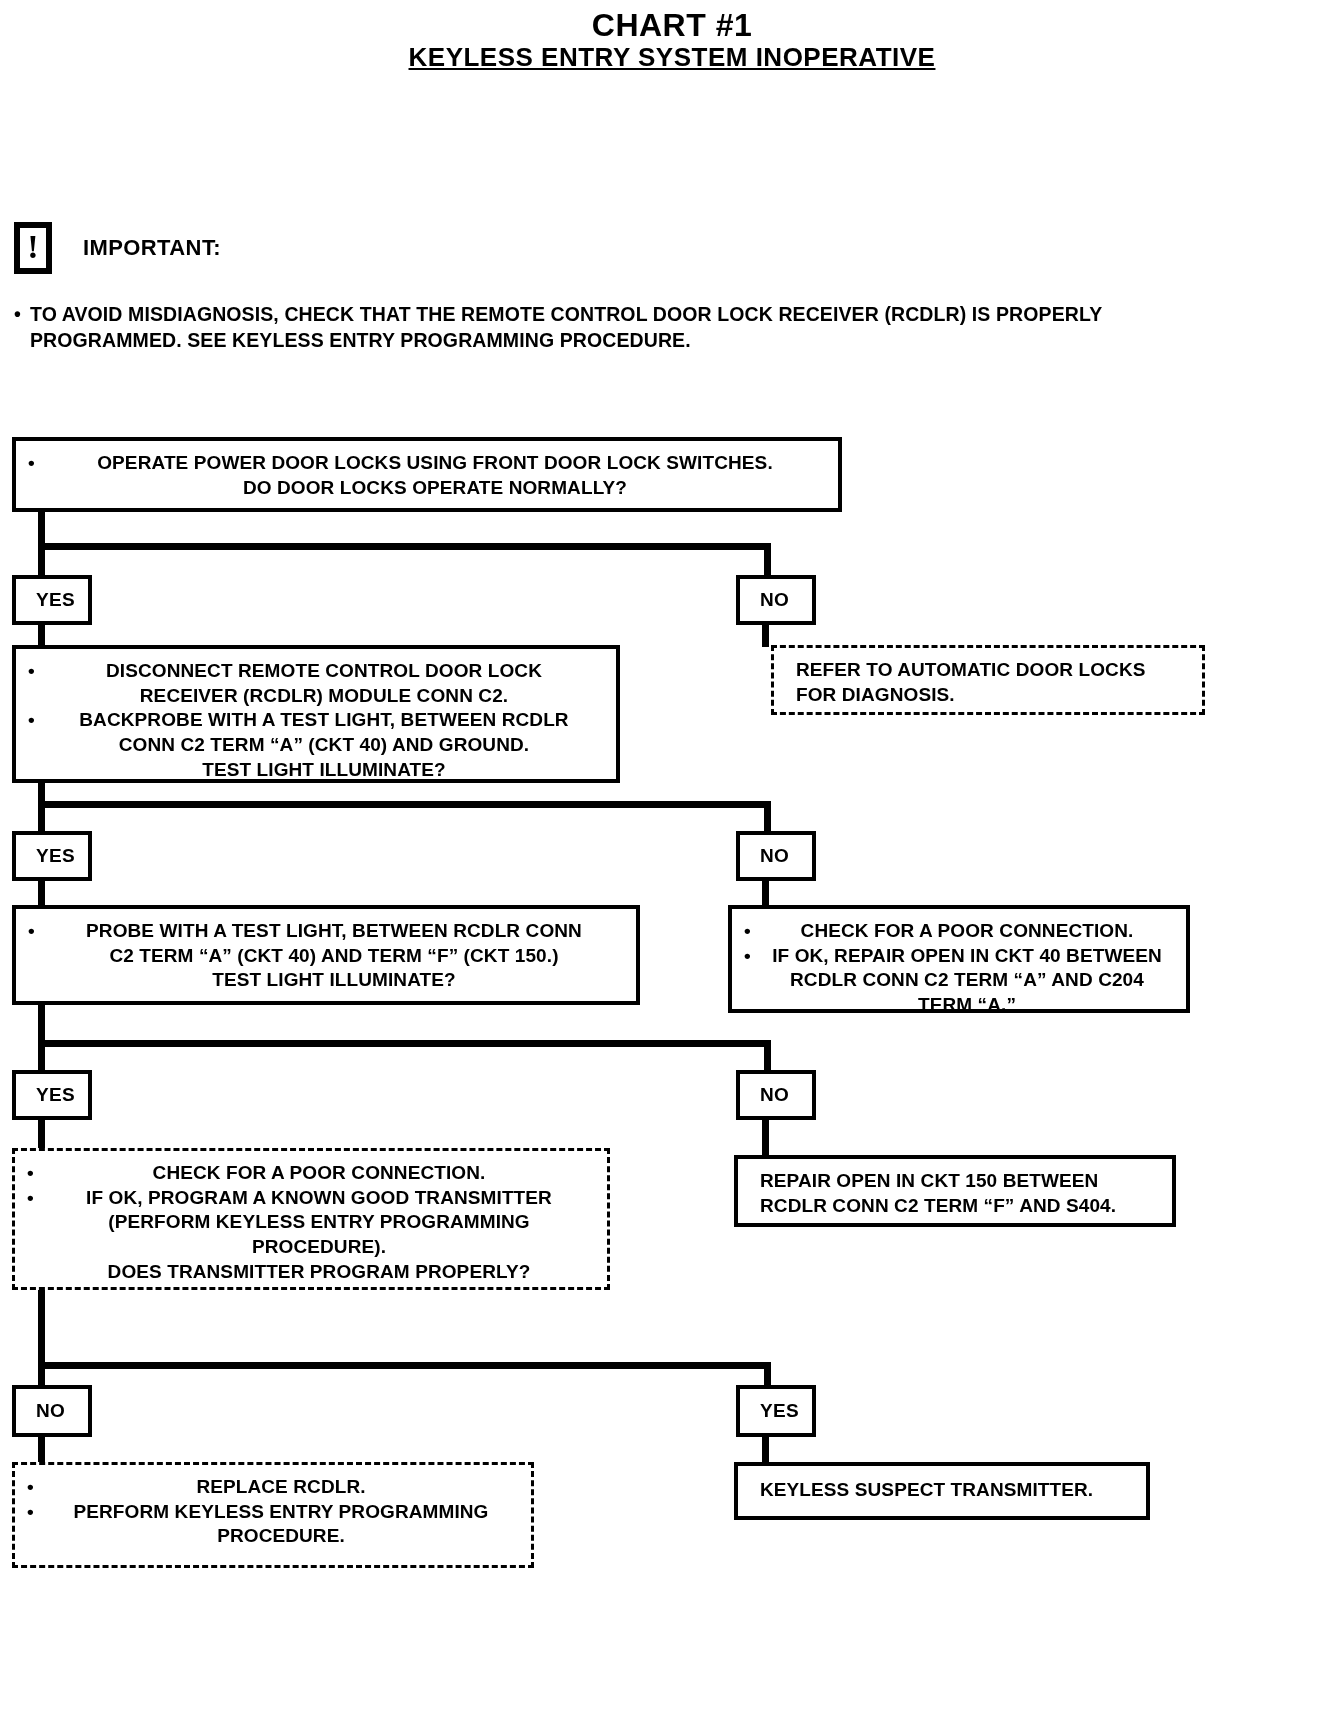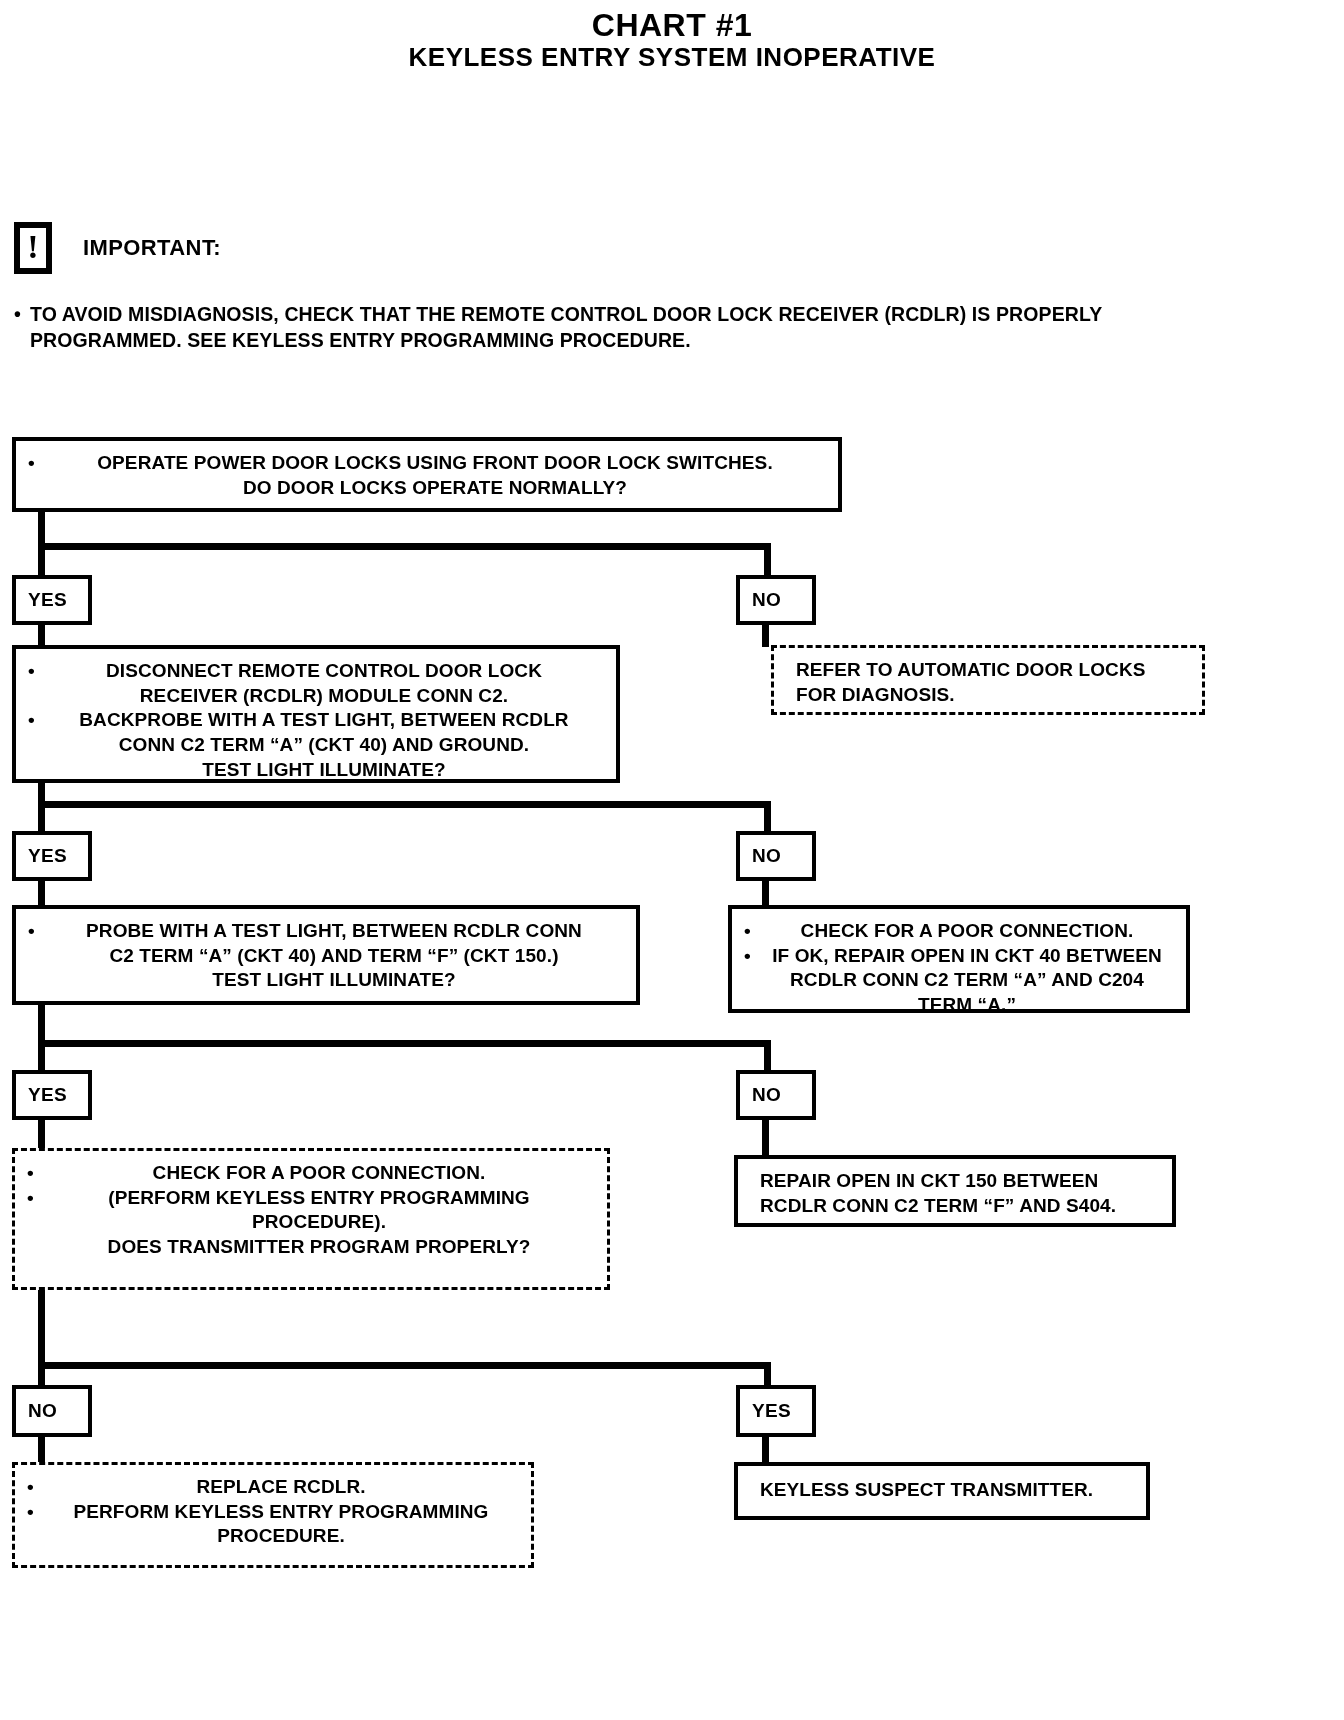--- a/index.html
+++ b/index.html
@@ -28,20 +28,21 @@
     font-size: 32px;
     font-weight: bold;
     letter-spacing: 0.5px;
     line-height: 1.08;
   }
   #title-block .line2 {
     font-size: 26px;
     font-weight: bold;
     letter-spacing: 0.5px;
     line-height: 1.08;
+    text-decoration: underline;
   }
 
   
   #important-block {
     position: absolute;
     top: 222px;
     left: 14px;
     width: 1300px;
   }
   .important-head {
@@ -132,21 +133,21 @@
   .plain { display: block; }
 
   
   .ynbox {
     position: absolute;
     box-sizing: border-box;
     border: 4px solid #000;
     background: #fff;
     display: flex;
     align-items: center;
-    padding-left: 12px;
+    padding-left: 20px;
   }
   .ynbox span {
     font-size: 19px;
     font-weight: bold;
     letter-spacing: 0.3px;
   }
 
   
   .conn {
     position: absolute;
@@ -289,20 +290,21 @@
   </div>
 
   <div class="node dashed" style="left:12px; top:1148px; width:598px; height:142px;">
     <div class="node-body">
       <span class="li">
         <span class="bullet-dot">•</span>
         <span class="cont">CHECK FOR A POOR CONNECTION.</span>
       </span>
       <span class="li">
         <span class="bullet-dot">•</span>
+        <span class="cont">IF OK, PROGRAM A KNOWN GOOD TRANSMITTER</span>
         <span class="cont">(PERFORM KEYLESS ENTRY PROGRAMMING</span>
         <span class="cont">PROCEDURE).</span>
         <span class="cont">DOES TRANSMITTER PROGRAM PROPERLY?</span>
       </span>
     </div>
   </div>
 
   <div class="conn" style="left:38px; top:1290px; width:7px; height:78px;"></div>
   <div class="conn" style="left:38px; top:1362px; width:733px; height:7px;"></div>
   <div class="conn" style="left:764px; top:1362px; width:7px; height:28px;"></div>

